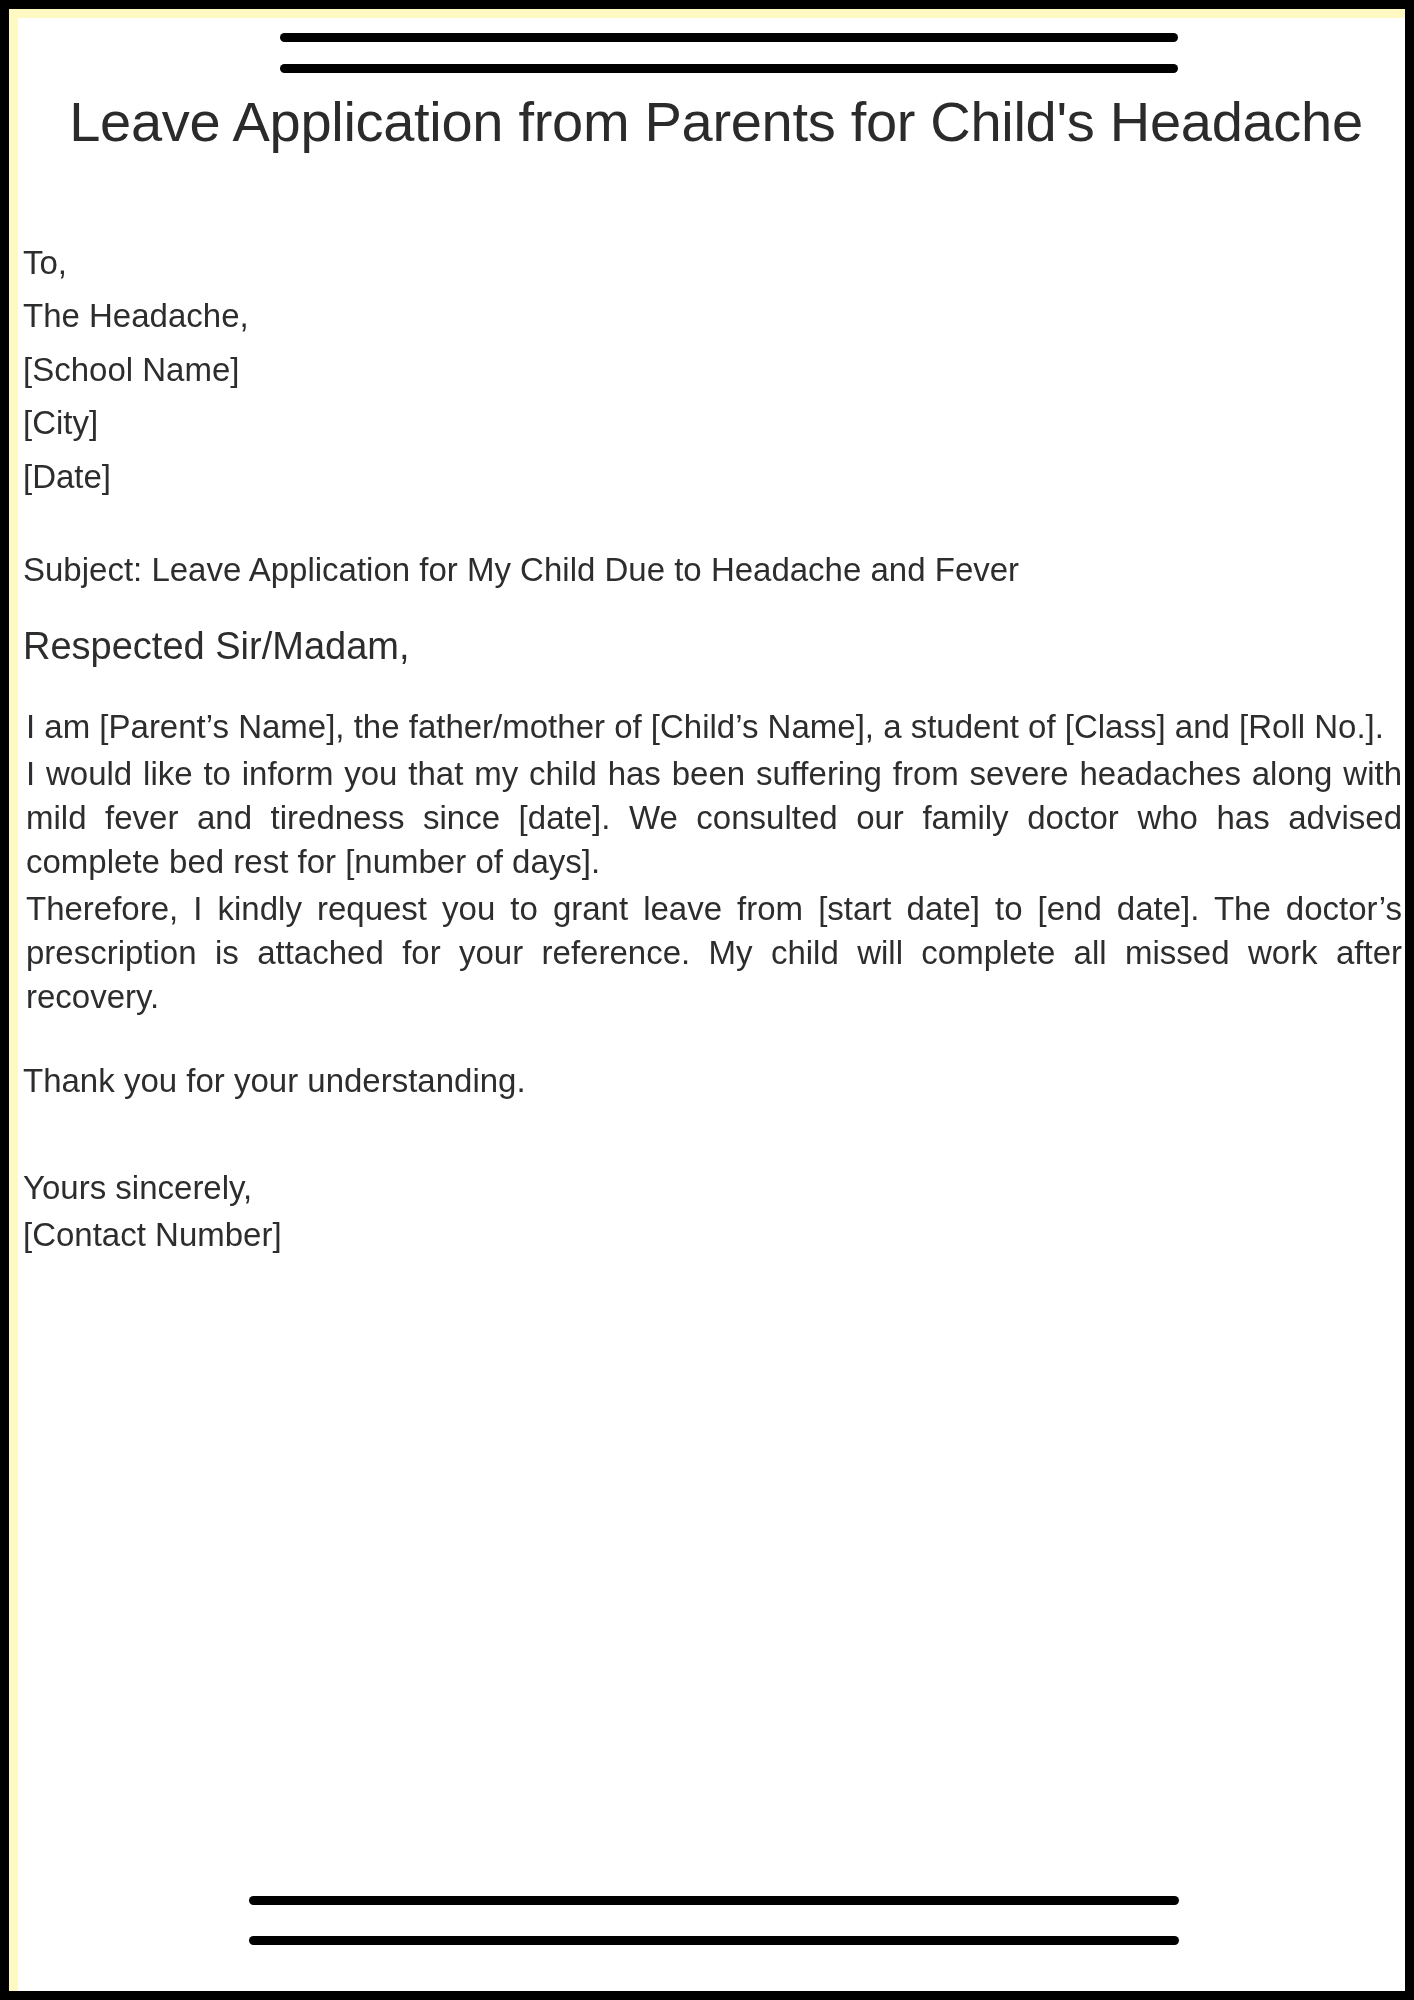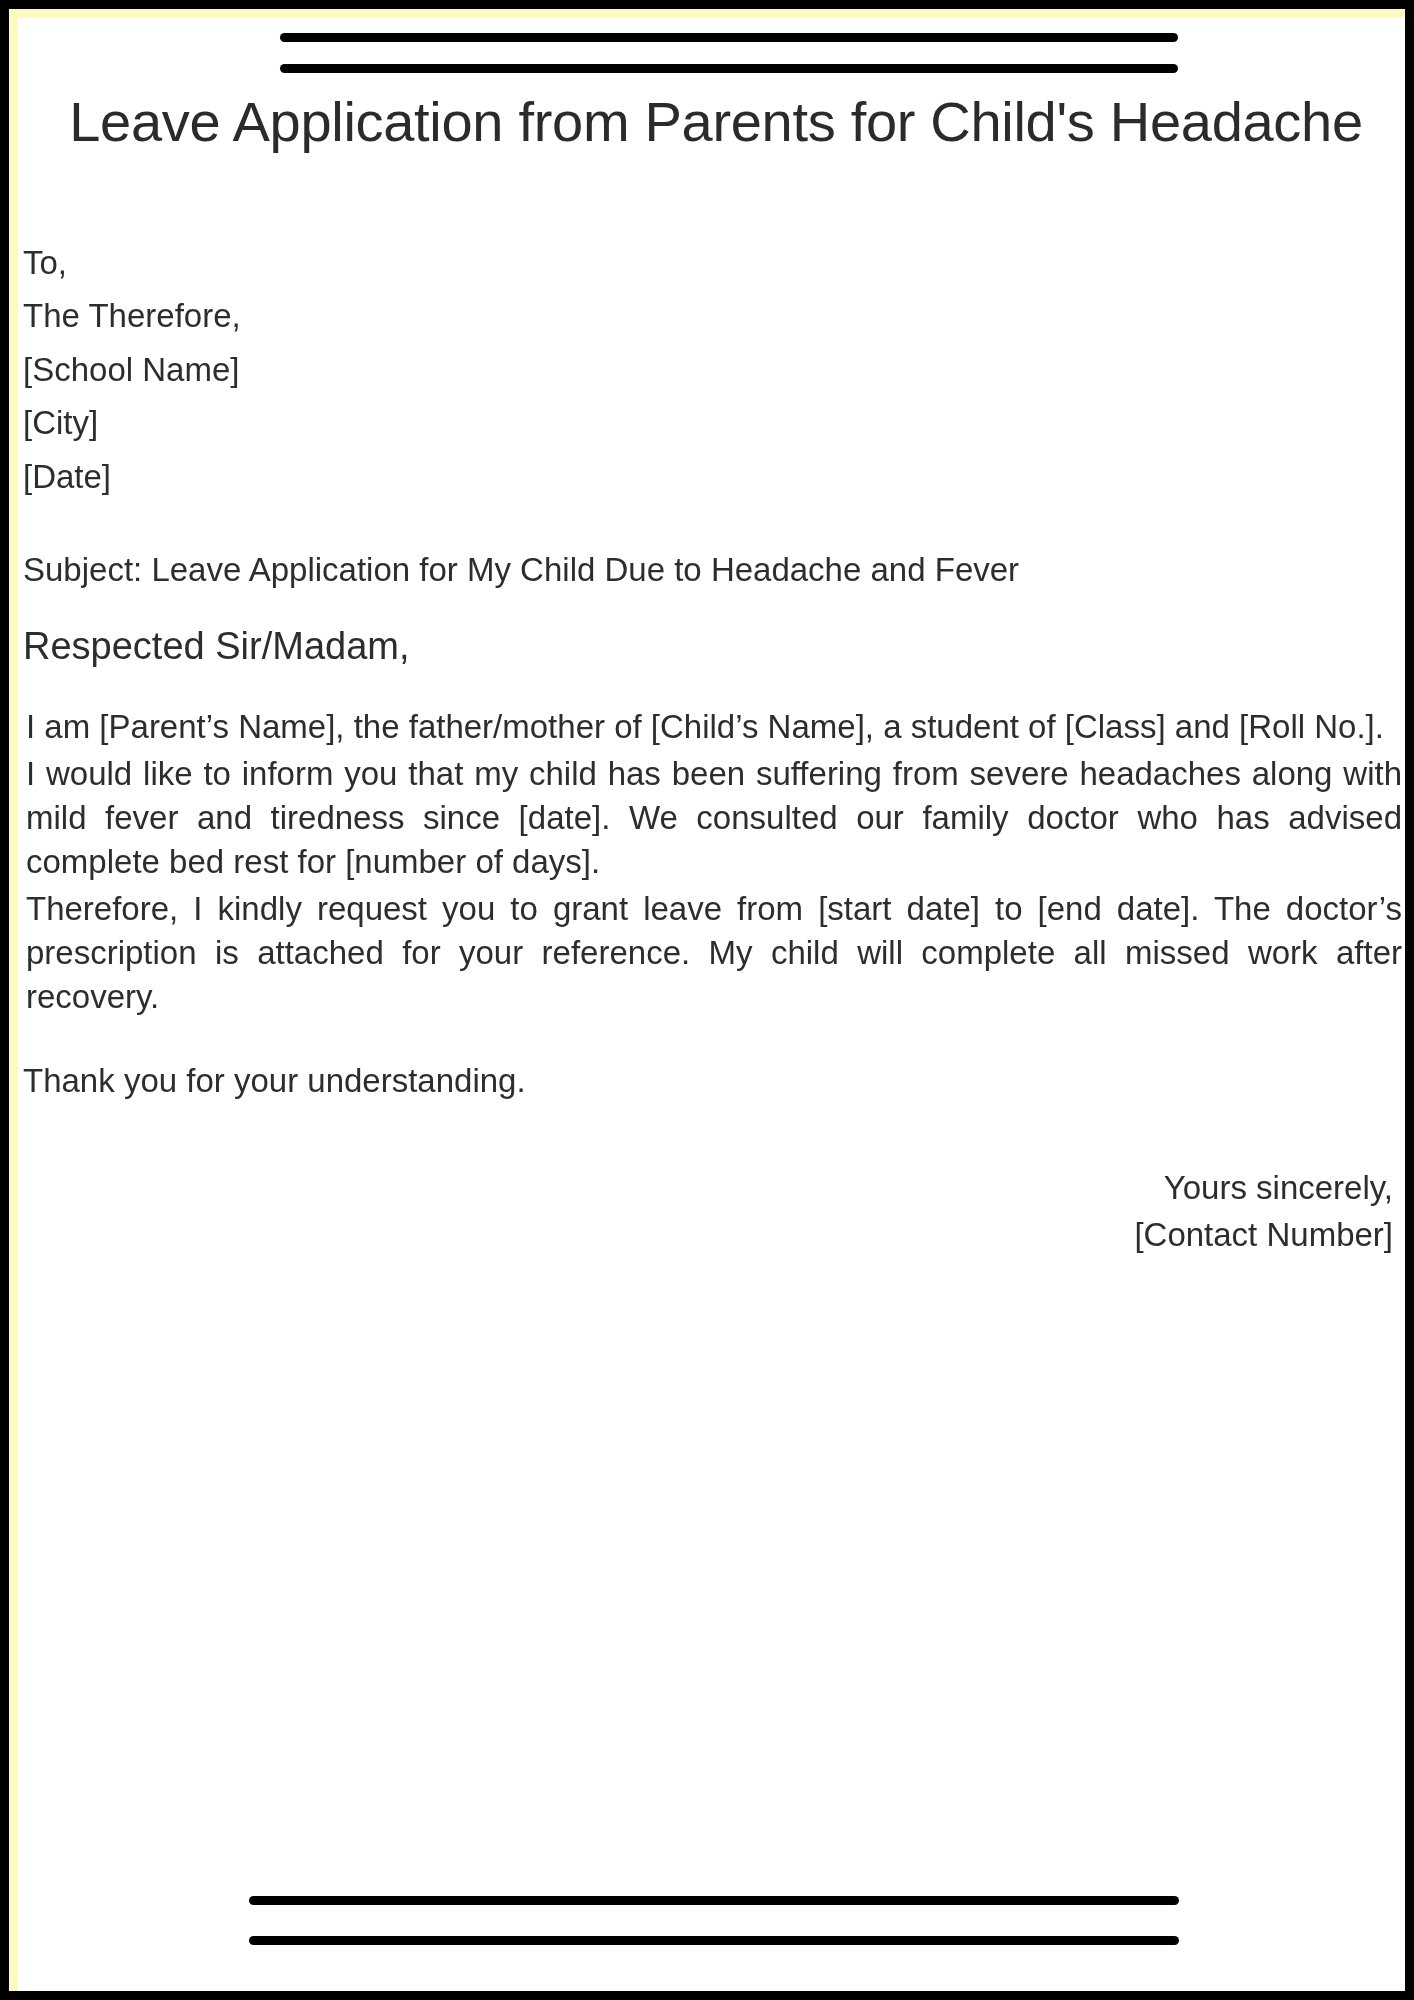--- a/index.html
+++ b/index.html
@@ -109,21 +109,20 @@
   }
 
   .closing-line {
     font-size: 33px;
     line-height: 1.3;
     text-align: left;
   }
 
   .signature-block {
     margin-top: 62px;
-    text-align: right;
     padding-right: 12px;
   }
   .signature-block .sig-line {
     font-size: 33px;
     line-height: 1.42;
   }
 </style>
 </head>
 <body>
 
@@ -134,21 +133,21 @@
       <div class="rule"></div>
       <div class="rule"></div>
     </div>
 
     <div class="doc-title">Leave Application from Parents for Child's Headache</div>
 
     <div class="letter">
 
       <div>
         <div class="addr-line">To,</div>
-        <div class="addr-line">The Therefore,</div>
+        <div class="addr-line">The Headache,</div>
         <div class="addr-line">[School Name]</div>
         <div class="addr-line">[City]</div>
         <div class="addr-line">[Date]</div>
       </div>
 
       <div class="gap-sm"></div>
 
       <div class="subject">Subject: Leave Application for My Child Due to Headache and Fever</div>
 
       <div class="gap-md"></div>

